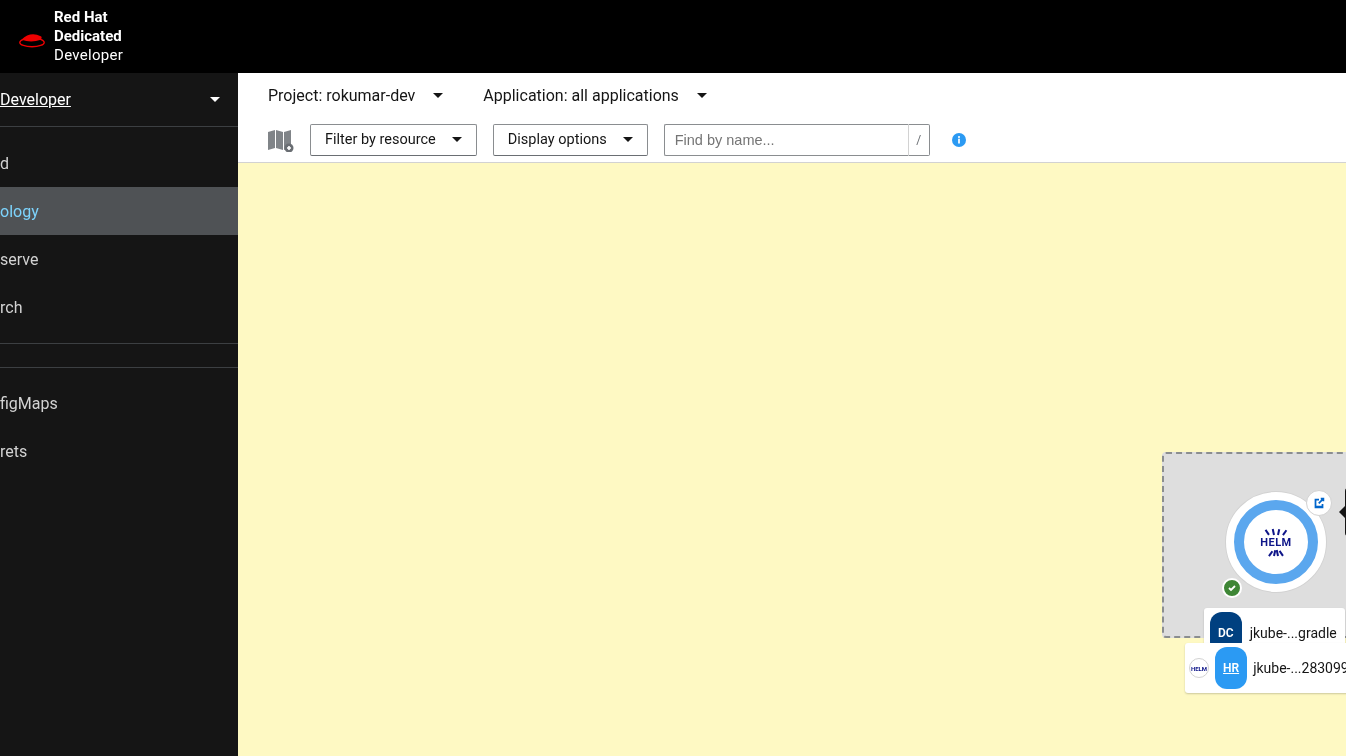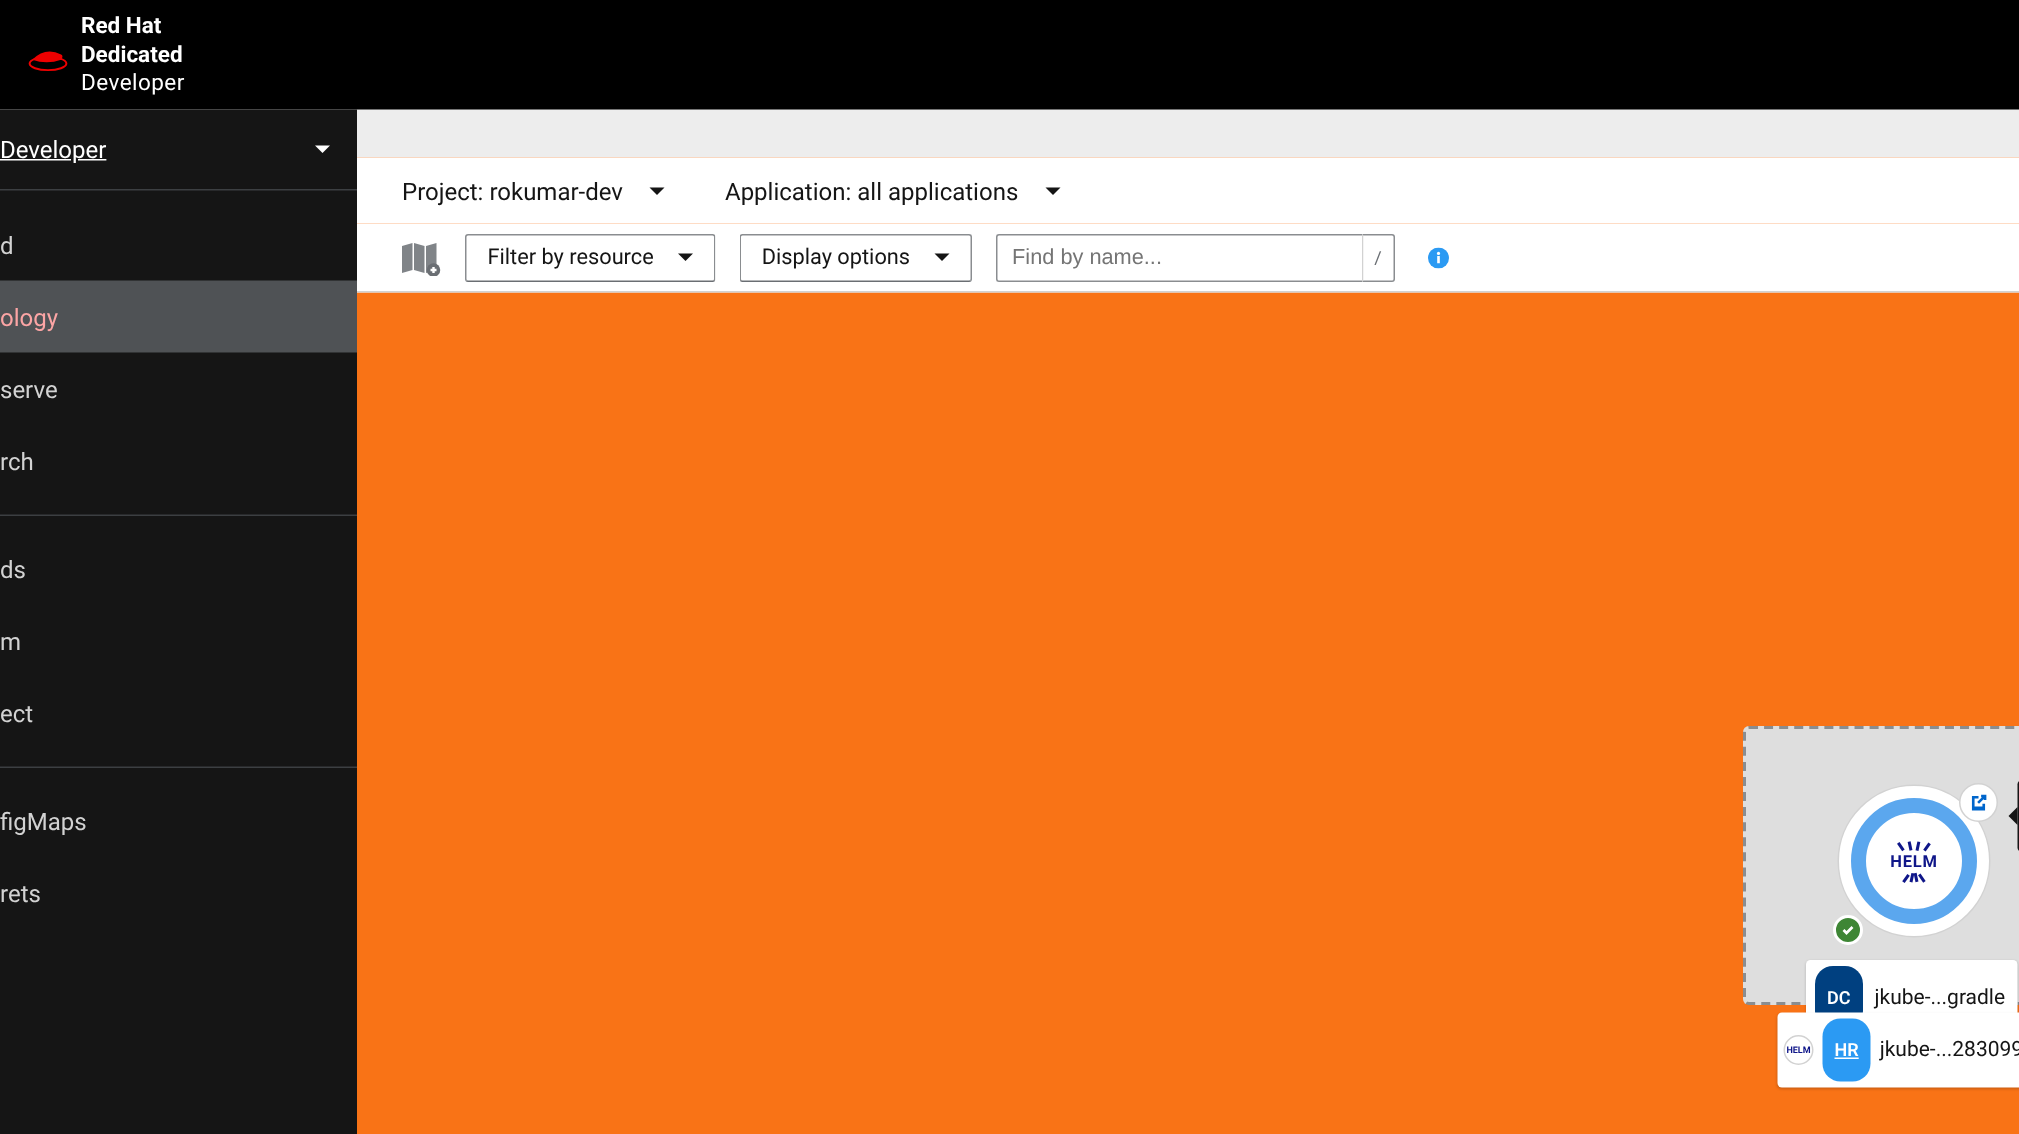--- a/index.html
+++ b/index.html
@@ -62,31 +62,30 @@
     .nav-item {
       height: 48px;
       display: flex;
       align-items: center;
       padding-left: 0;
       color: #d2d2d2;
       cursor: pointer;
     }
     .nav-item.active {
       background: #4f5255;
-      color: #fca5a5;
+      color: #7dd3fc;
       align-items: center;
     }
     .nav-sep { height: 12px; border-top: 1px solid #3c3f42; margin-top: 12px; }
     .content {
       flex: 1;
-      background: #f97316;
+      background: #fef9c3;
       display: flex;
       flex-direction: column;
       position: relative;
-      margin-top: 32px;
     }
     .ctx-bar {
       background: #fff;
       padding: 0 20px 0 30px;
       height: 44px;
       display: flex;
       align-items: center;
       gap: 40px;
       font-size: 16px;
     }
@@ -353,31 +352,20 @@
           <span>ology</span>
         </div>
       <div class="nav-item">
           <span>serve</span>
         </div>
       <div class="nav-item">
           <span>rch</span>
         </div>
     </div>
     <div class="nav-sep"></div>
-    <div class="nav-group" style="padding-top:0">
-      <div class="nav-item">
-          <span>ds</span>
-        </div>
-      <div class="nav-item">
-          <span>m</span>
-        </div>
-      <div class="nav-item">
-          <span>ect</span>
-        </div>
-    </div>
     <div class="nav-sep"></div>
     <div class="nav-group" style="padding-top:0">
       <div class="nav-item">
           <span>figMaps</span>
         </div>
       <div class="nav-item">
           <span>rets</span>
         </div>
     </div>
   </nav>

